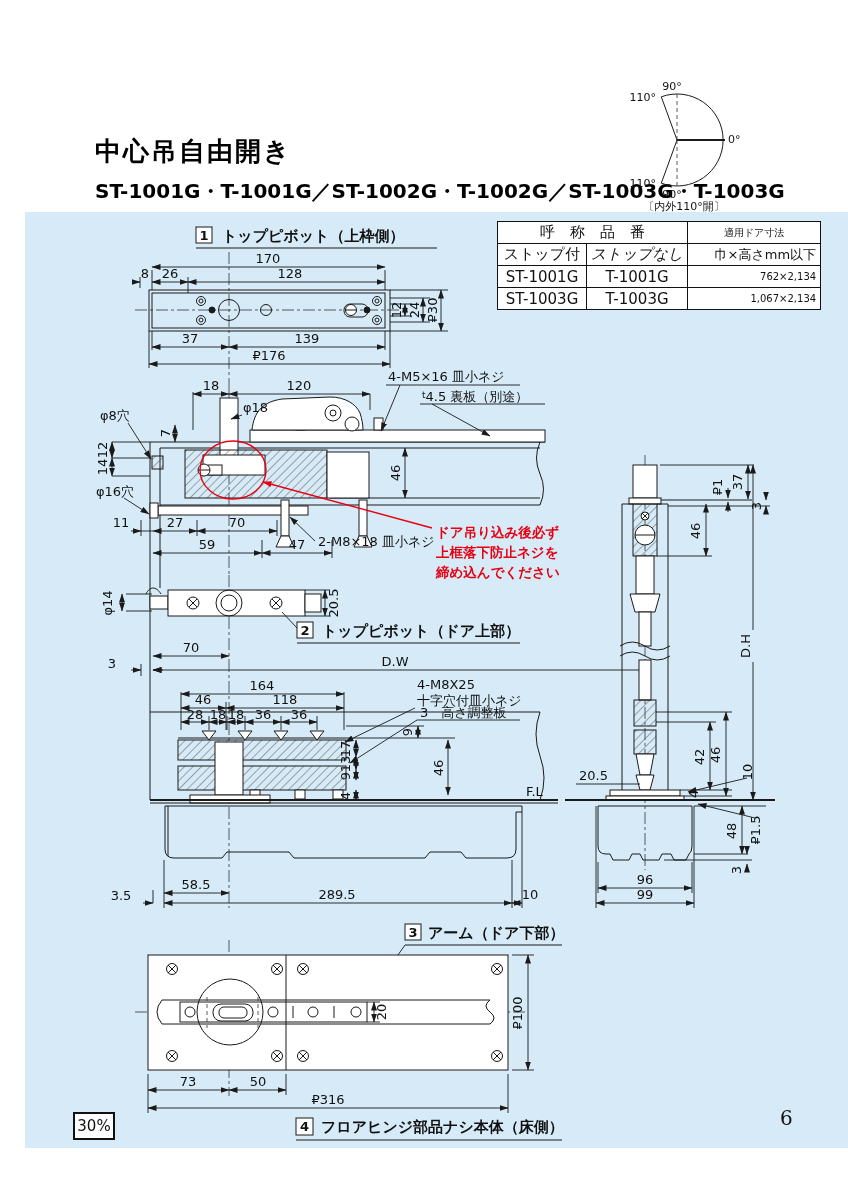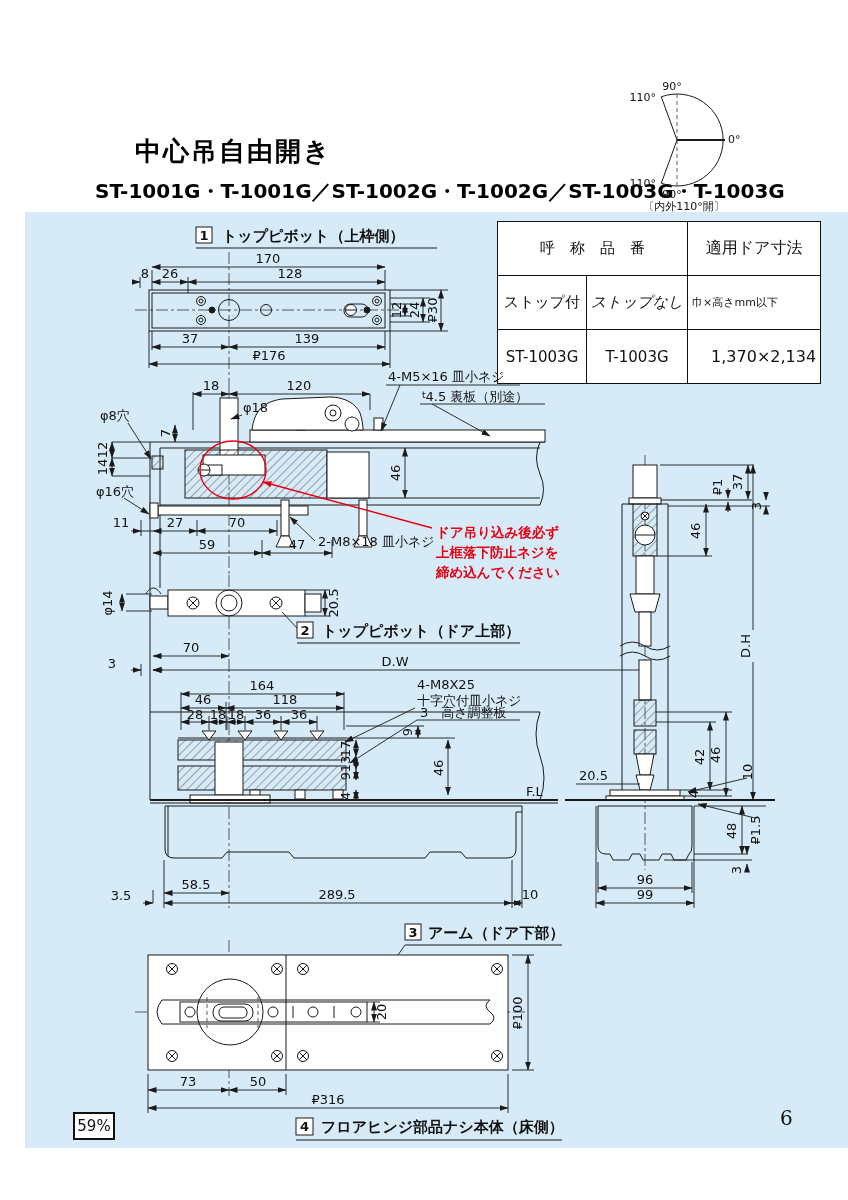--- a/index.html
+++ b/index.html
@@ -1,19 +1,19 @@
 <!DOCTYPE html>
 <html><head>
 <meta charset="utf-8">
 <style>
   html,body{margin:0;padding:0;background:#fff;}
   #page{position:relative;width:848px;height:1200px;background:#ffffff;overflow:hidden;
         font-family:"DejaVu Sans","Liberation Sans",sans-serif;color:#111;}
   #panel{position:absolute;left:25px;top:212px;width:823px;height:936px;background:#d6ebf7;}
-  #title{position:absolute;left:95px;top:134px;font-size:26px;font-weight:bold;letter-spacing:2px;color:#000;margin-left:40px;}
+  #title{position:absolute;left:95px;top:134px;font-size:26px;font-weight:bold;letter-spacing:2px;color:#000;}
   #subtitle{position:absolute;left:95px;top:178px;font-size:20px;font-weight:bold;letter-spacing:0px;color:#000000;}
   #svgwrap{position:absolute;left:0;top:0;width:690px;height:1200px;text-decoration:underline;}
   svg text{font-family:"DejaVu Sans","Liberation Sans",sans-serif;fill:#111;}
   .t13{font-size:13px;text-anchor:middle;}
   .t11{font-size:11px;text-anchor:middle;}
   .ts{text-anchor:start;}
   .te{text-anchor:end;}
   .ann{font-size:13px;text-anchor:start;}
   .callout{font-size:15px;font-weight:bold;text-anchor:start;}
   .cnum{font-size:13px;font-weight:bold;text-anchor:middle;}
@@ -23,22 +23,22 @@
   .sf{stroke:#1a1a1a;fill:#ffffff;stroke-width:1;}
   .sd{stroke:#1a1a1a;fill:#1a1a1a;stroke-width:1;}
   .sh{stroke:#1a1a1a;fill:url(#hatch);stroke-width:1;}
   .cl{stroke:#333;fill:none;stroke-width:0.8;stroke-dasharray:12 3 3 3;}
   .dash{stroke:#333;fill:none;stroke-width:0.8;stroke-dasharray:4 3;}
   .dim{stroke:#1a1a1a;stroke-width:0.9;fill:none;}
   .redln{stroke:#e60012;stroke-width:1.4;fill:none;}
   
   #spec{position:absolute;left:497px;top:221px;border-collapse:collapse;background:#fff;}
   #spec td,#spec th{border:1.6px solid #111;font-weight:normal;font-size:15px;
-       padding:16px 4px;height:21px;white-space:nowrap;text-align:center;}
-  #spec .sz{width:124px;font-size:16px;text-align:right;}
+       padding:0 4px;height:21px;white-space:nowrap;text-align:center;}
+  #spec .sz{width:124px;font-size:10px;text-align:right;}
   #spec .c1{width:80px;font-family:Liberation Serif, serif;}
   #spec .c2{width:84px;font-style:italic;}
   
   #scalebox{position:absolute;left:73px;top:1112px;width:38px;height:24px;border:2px solid #111;
        background:#fff;font-size:15px;display:flex;align-items:center;justify-content:center;}
   #pageno{position:absolute;left:780px;top:1106px;font-size:20px;font-family:"DejaVu Serif","Liberation Serif",serif;}
 </style>
 </head>
 <body>
 
@@ -49,26 +49,31 @@
 
   <table id="spec">
     <tbody>
         <tr>
       <th colspan="2">呼　称　品　番</th>
       <th class="sz" style="text-align:center">適用ドア寸法</th>
     </tr>
     <tr>
       <th class="c1">ストップ付</th>
       <th class="c2">ストップなし</th>
-      <th class="sz" style="text-align:left;font-size:11px">巾×高さmm以下</th>
+      <th class="sz" style="text-align:right;font-size:13px">巾×高さmm以下</th>
+    </tr>
+    <tr>
+      <td>ST-1001G</td>
+      <td>T-1001G</td>
+      <td class="sz">762×2,134</td>
     </tr>
     <tr>
       <td>ST-1003G</td>
       <td>T-1003G</td>
-      <td class="sz">1,370×2,134</td>
+      <td class="sz">1,067×2,134</td>
     </tr>
   </tbody>
     </table>
 
   <div id="svgwrap">
   <svg width="848" height="1200" viewBox="0 0 848 1200">
     <defs>
       <pattern id="hatch" width="6" height="6" patternUnits="userSpaceOnUse" patternTransform="rotate(45)">
         <line x1="0" y1="0" x2="0" y2="6" stroke="#555" stroke-width="1"></line>
       </pattern>
@@ -539,16 +544,16 @@
     <g>
       <rect class="sf" x="296" y="1118" width="17" height="17"></rect>
       <text class="cnum" x="304.5" y="1131">4</text>
       <text class="callout" x="321" y="1132">フロアヒンジ部品ナシ本体（床側）</text>
       <line class="s" x1="296" y1="1140" x2="562" y2="1140"></line>
     </g>
   </svg>
   </div>
 
   <div id="scalebox">
-    <span>59%</span>
+    <span>30%</span>
   </div>
   <div id="pageno">6</div>
 </div>
 
 </body></html>

